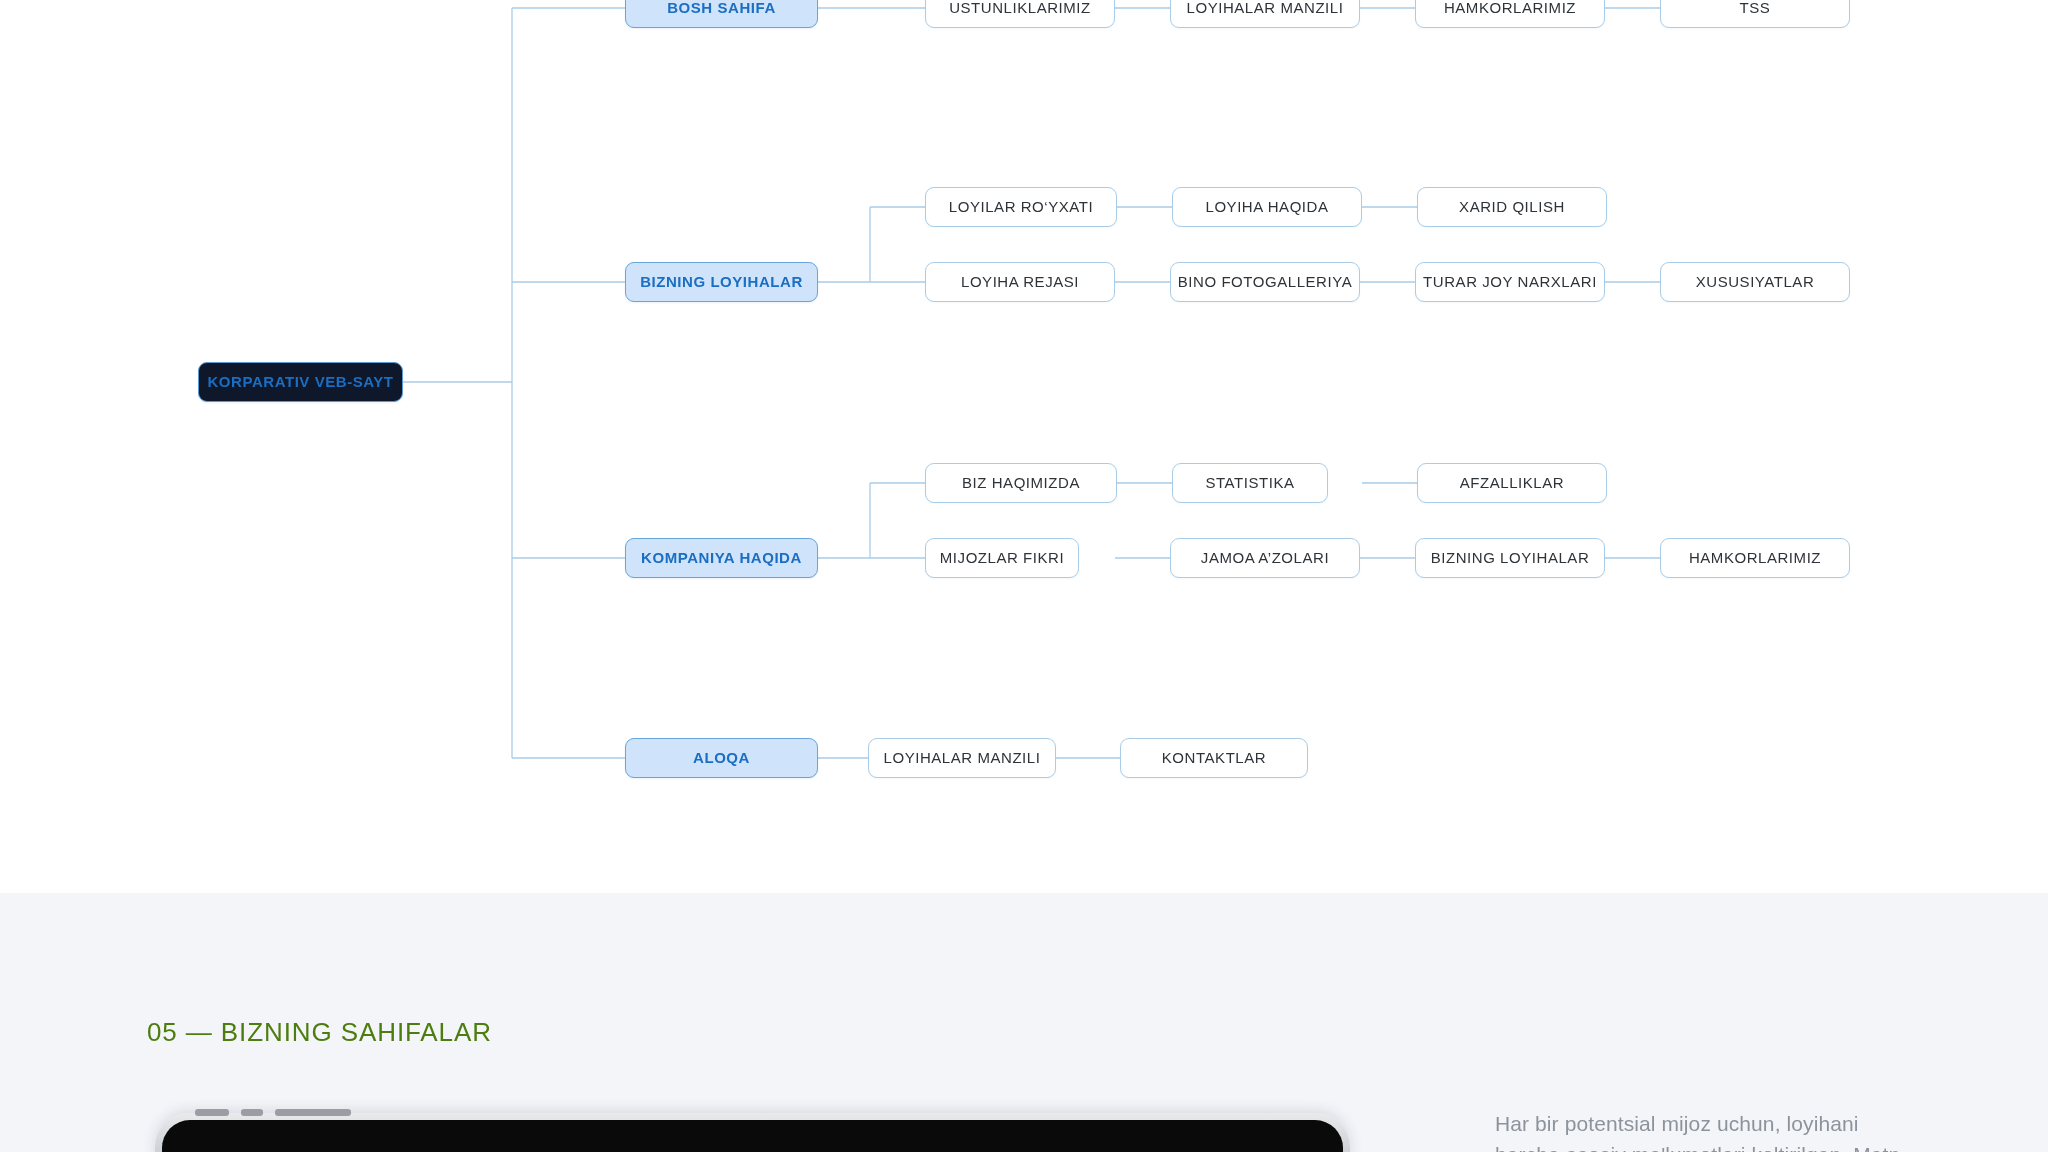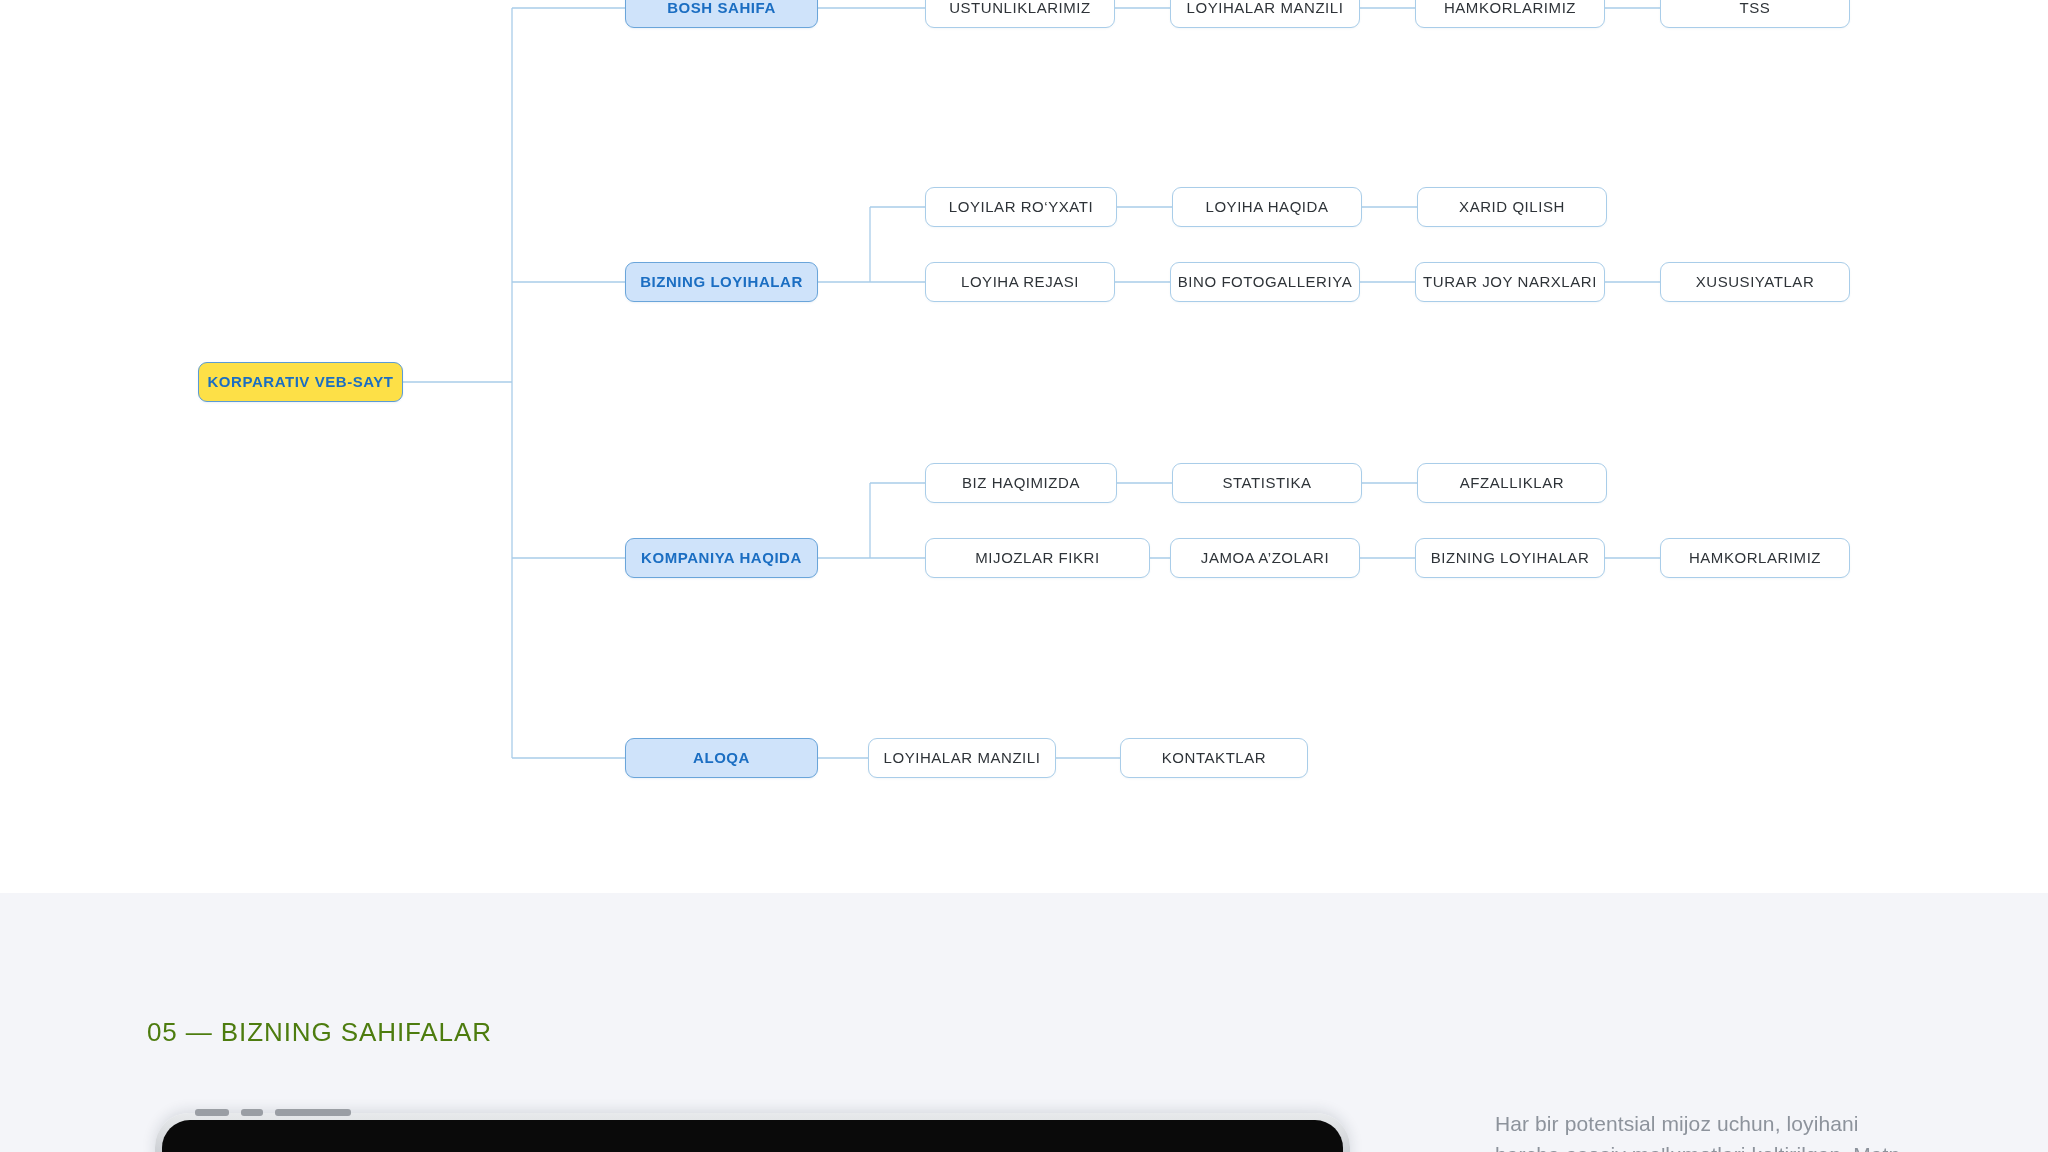--- a/index.html
+++ b/index.html
@@ -44,21 +44,21 @@
     border-radius: 9px;
     font-size: 15px;
     letter-spacing: 0.55px;
     line-height: 1.1;
     text-align: center;
     white-space: nowrap;
     padding: 0 10px;
     height: 40px;
   }
   .node.lvl-root {
-    background: #fde047;
+    background: #0f172a;
     border: 1.3px solid #5b9bd5;
     color: #1b6ec2;
     font-weight: 600;
     box-shadow: 0 1px 2px rgba(90,140,190,0.12);
   }
   .node.lvl1 {
     background: #cfe3fa;
     border: 1.3px solid #6aa5da;
     color: #1b6ec2;
     font-weight: 600;
@@ -239,28 +239,28 @@
       <span>XUSUSIYATLAR</span>
     </div>
 
     <div class="node lvl1" style="left:625px; top:538px; width:193px;justify-content:center;">
       <span>KOMPANIYA HAQIDA</span>
     </div>
 
     <div class="node lvl2" style="left:925px; top:463px; width:192px;">
       <span>BIZ HAQIMIZDA</span>
     </div>
-    <div class="node lvl2" style="left:1172px; top:463px; width:190px;">
+    <div class="node lvl2" style="left:1172px; top:463px; width:156px;">
       <span>STATISTIKA</span>
     </div>
     <div class="node lvl2" style="left:1417px; top:463px; width:190px;">
       <span>AFZALLIKLAR</span>
     </div>
 
-    <div class="node lvl2" style="left:925px; top:538px; width:225px;">
+    <div class="node lvl2" style="left:925px; top:538px; width:154px;">
       <span>MIJOZLAR FIKRI</span>
     </div>
     <div class="node lvl2" style="left:1170px; top:538px; width:190px;">
       <span>JAMOA A’ZOLARI</span>
     </div>
     <div class="node lvl2" style="left:1415px; top:538px; width:190px;">
       <span>BIZNING LOYIHALAR</span>
     </div>
     <div class="node lvl2" style="left:1660px; top:538px; width:190px;">
       <span>HAMKORLARIMIZ</span>

